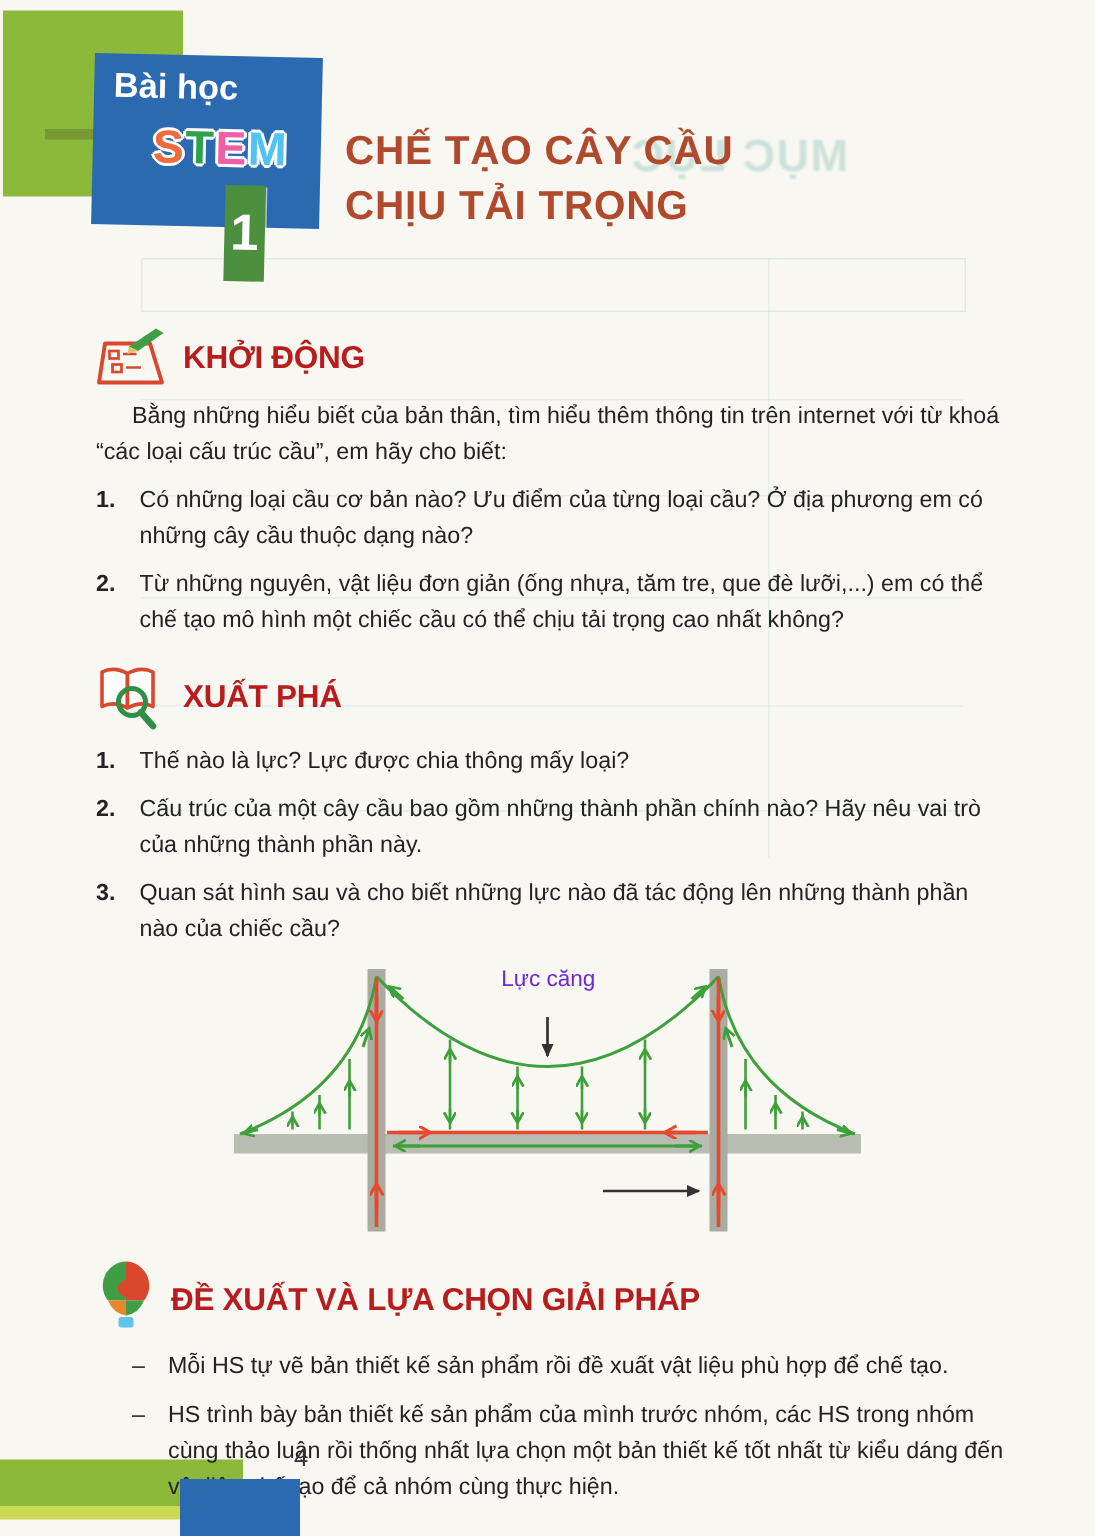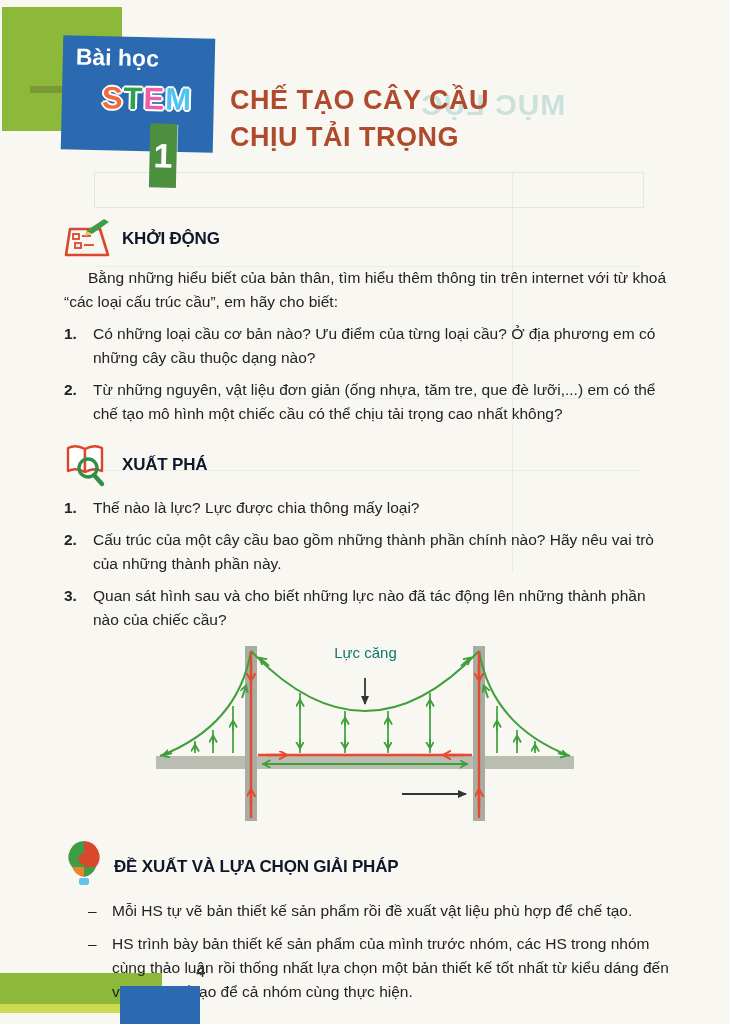--- a/index.html
+++ b/index.html
@@ -28,35 +28,35 @@
   .badge-num{color:#fff;font-size:34px;font-weight:bold;line-height:1;}
   .title{position:absolute;left:230px;top:82px;z-index:2;color:#b04a2c;font-size:27px;font-weight:bold;
     line-height:37px;letter-spacing:.5px;}
 
   
   .content{position:absolute;left:64px;top:216px;width:606px;z-index:2;color:#232323;
     font-size:15.5px;line-height:24px;}
   .section-head{display:flex;align-items:center;height:46px;margin:8px 0 4px;}
   .section-head:first-child{margin-top:0;}
   .section-head svg{flex:none;}
-  .section-title{color:#0f172a;font-size:17px;font-weight:bold;letter-spacing:-0.2px;margin-left:10px;}
+  .section-title{color:#b91c1c;font-size:21px;font-weight:bold;letter-spacing:-0.2px;margin-left:10px;}
   .intro{margin:4px 0 2px;text-indent:24px;}
   .olist{margin-top:4px;}
   .oitem{display:flex;margin-top:8px;}
   .oitem .num{flex:none;width:29px;font-weight:bold;}
   .oitem .txt{flex:1;}
   .blist{margin-top:8px;}
   .bitem{display:flex;margin-top:9px;}
   .bitem .dash{flex:none;width:24px;padding-left:24px;box-sizing:content-box;}
   .bitem .txt{flex:1;}
 
   
   .figure{position:relative;width:434px;height:200px;margin:4px 0 6px 84px;}
   .fig-label{position:absolute;text-align:center;font-size:15px;line-height:21px;}
-  .lbl-tension{left:95px;top:6px;width:245px;color:#0f766e;font-weight:500;}
+  .lbl-tension{left:95px;top:6px;width:245px;color:#6d28d9;font-weight:500;}
   .lbl-compression{left:116px;top:143px;width:200px;color:#e0482a;font-weight:500;}
 
   
   .foot-green{position:absolute;left:0;top:973px;width:162px;height:33px;background:#8db93a;z-index:1;}
   .foot-yellow{position:absolute;left:0;top:1004px;width:130px;height:9px;background:#ccd952;z-index:1;}
   .foot-blue{position:absolute;left:120px;top:986px;width:80px;height:38px;background:#2b6ab1;z-index:2;}
   .page-num{position:absolute;left:196px;top:962px;font-size:17px;color:#333;z-index:3;}
 </style>
 </head>
 <body>

